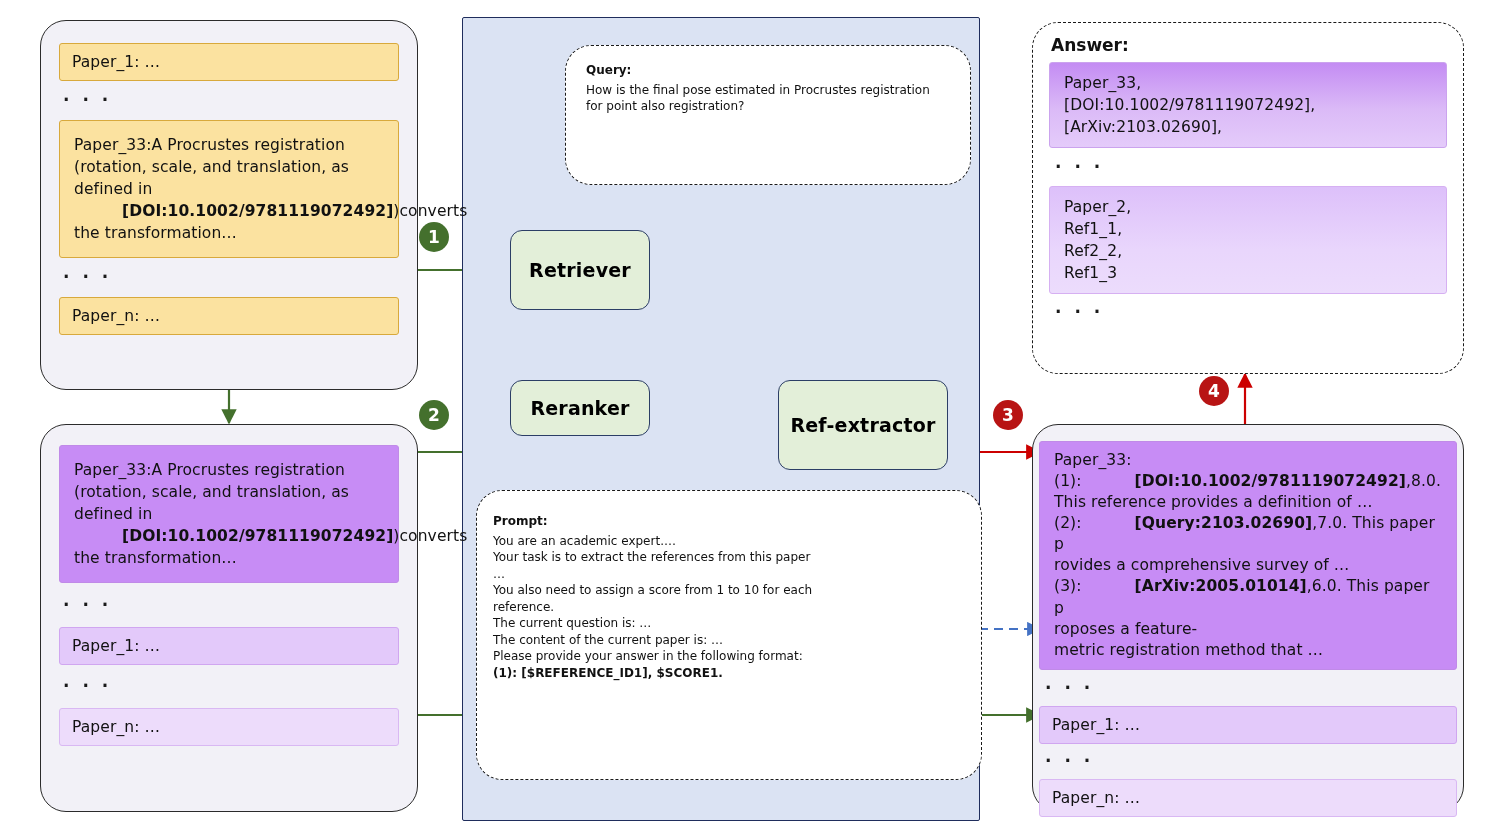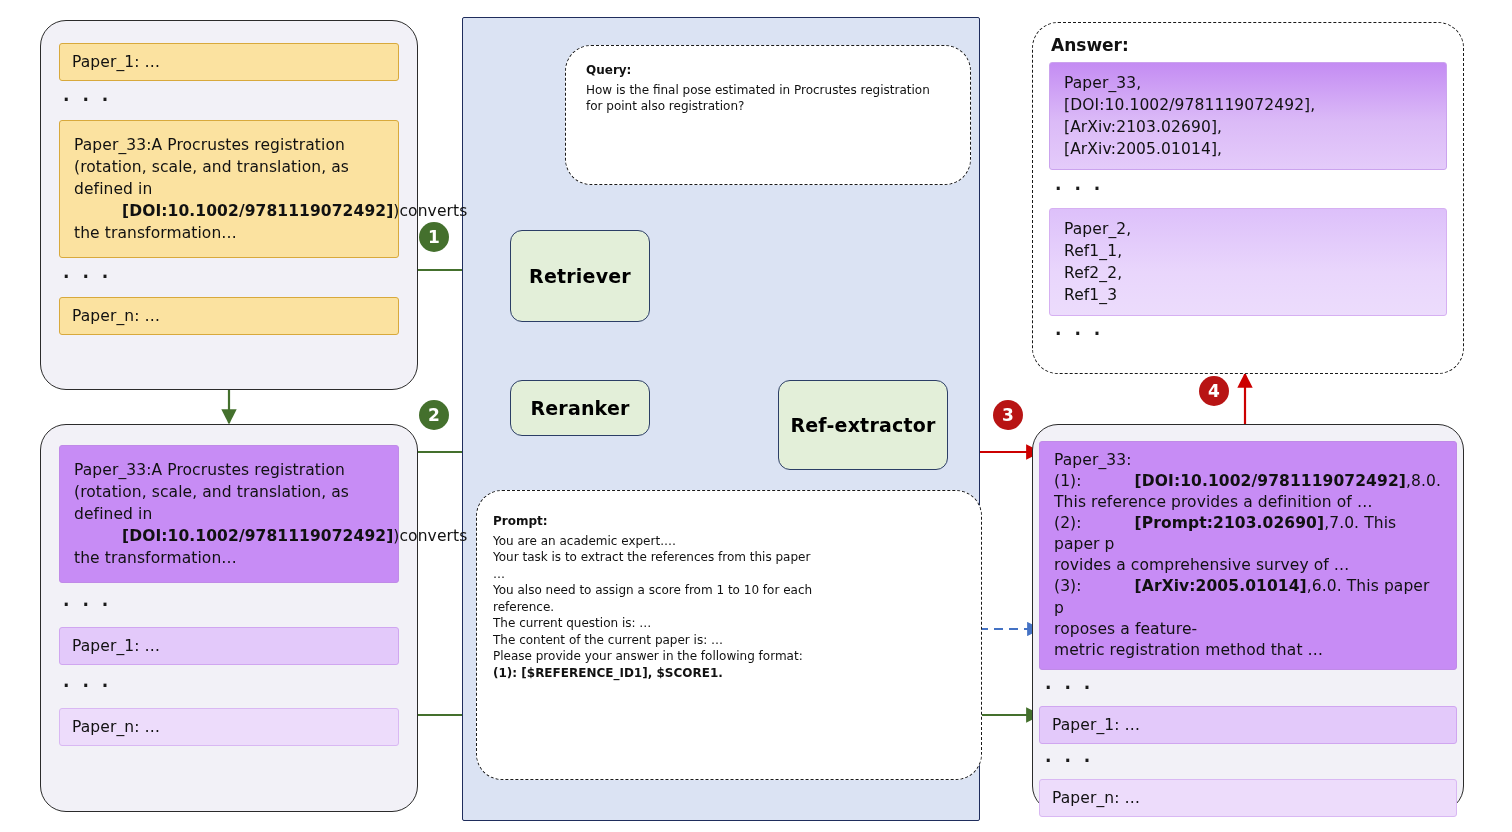--- a/index.html
+++ b/index.html
@@ -147,21 +147,21 @@
   </g>
 </svg>
 
 <div class="abs center-panel" style="left:462px;top:17px;width:518px;height:804px;"></div>
 
 <div class="abs bubble" style="left:565px;top:45px;width:406px;height:140px;">
   <div class="hd">Query:</div>
   <p>How is the final pose estimated in Procrustes registration for point also registration?</p>
 </div>
 
-<div class="abs node" style="left:510px;top:230px;width:140px;height:92px;">
+<div class="abs node" style="left:510px;top:230px;width:140px;height:80px;">
   <span>Retriever</span>
 </div>
 <div class="abs node" style="left:510px;top:380px;width:140px;height:56px;">
   <span>Reranker</span>
 </div>
 <div class="abs node" style="left:778px;top:380px;width:170px;height:90px;">
   <span>Ref-extractor</span>
 </div>
 
 <div class="abs bubble" style="left:476px;top:490px;width:506px;height:290px;padding:22px 16px;">
@@ -197,21 +197,20 @@
   <div class="chip chip-purple-light">Paper_n: …</div>
 </div>
 
 <div class="abs panel-dashed" style="left:1032px;top:22px;width:432px;height:352px;padding:12px 16px;">
   <div class="ttl" style="margin:0 0 7px 2px;">Answer:</div>
 
   <div class="chip chip-grad" style="padding:9px 14px;">
     <div>Paper_33,</div>
     <div>[DOI:10.1002/9781119072492],</div>
     <div>[ArXiv:2103.02690],</div>
-    <div>[ArXiv:2005.01014],</div>
   </div>
 
   <div class="dots" style="margin:11px 0 10px 2px;">· · ·</div>
 
   <div class="chip chip-grad2" style="padding:9px 14px;">
     <div>Paper_2,</div>
     <div>Ref1_1,</div>
     <div>Ref2_2,</div>
     <div>Ref1_3</div>
   </div>
@@ -220,21 +219,21 @@
 </div>
 
 <div class="abs panel" style="left:1032px;top:424px;width:432px;height:388px;padding:16px 6px;">
   <div class="chip chip-purple-strong" style="padding:8px 14px;line-height:1.36;">
     <div>Paper_33:</div>
     <div>
       <span>(1): </span><b>[DOI:10.1002/9781119072492]</b><span>,8.0.</span>
     </div>
     <div>This reference  provides a definition of …</div>
     <div>
-      <span>(2): </span><b>[Prompt:2103.02690]</b><span>,7.0. This paper p</span>
+      <span>(2): </span><b>[Query:2103.02690]</b><span>,7.0. This paper p</span>
     </div>
     <div>rovides a comprehensive survey of  …</div>
     <div>
       <span>(3): </span><b>[ArXiv:2005.01014]</b><span>,6.0. This paper p</span>
     </div>
     <div>roposes a feature-</div>
     <div> metric registration method that …</div>
   </div>
 
   <div class="dots" style="margin:10px 0 9px 2px;">· · ·</div>

